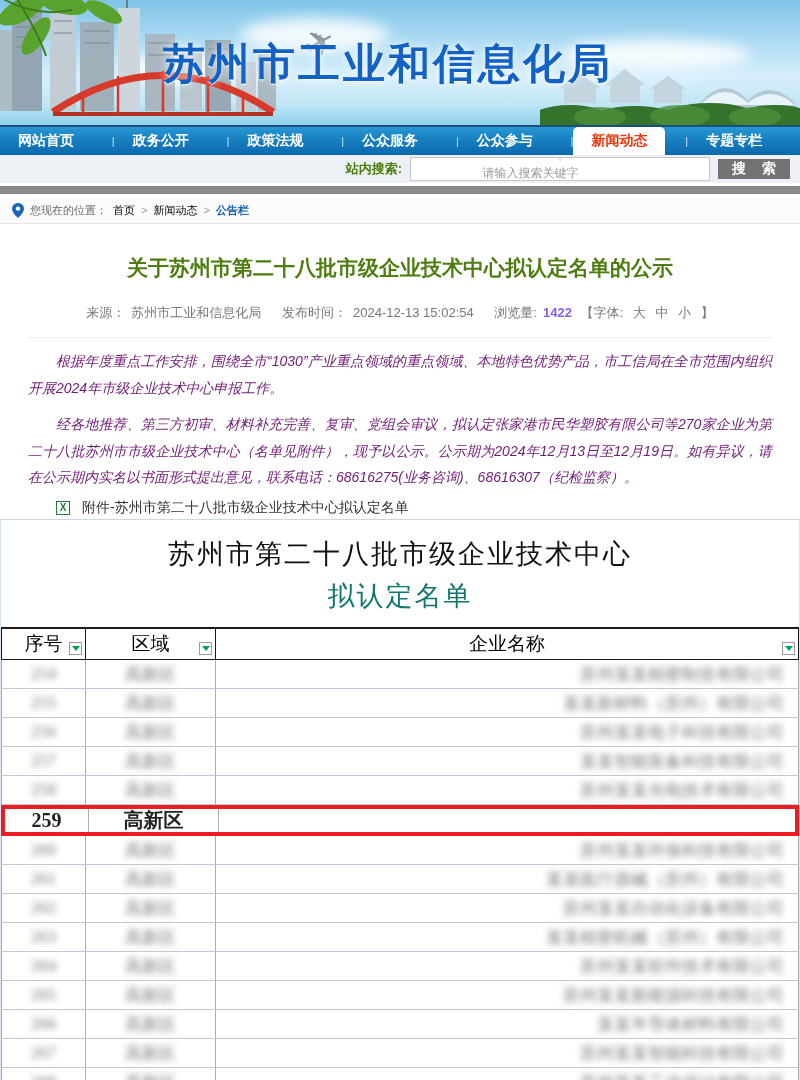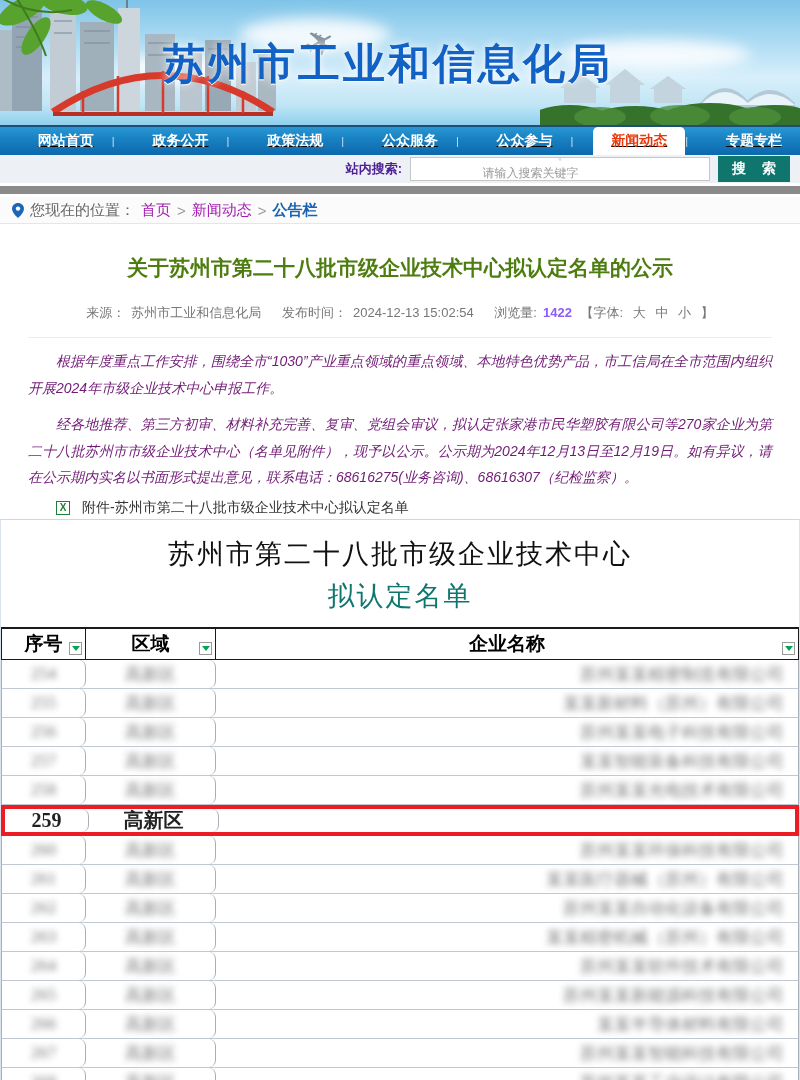--- a/index.html
+++ b/index.html
@@ -18,45 +18,45 @@
   .leaves { position:absolute; left:-6px; top:-8px; }
   .plane { position:absolute; left:305px; top:22px; font-size:36px; color:#84919e;
     transform:rotate(-28deg); text-shadow:1px 1px 0 rgba(255,255,255,.6); }
   .village { position:absolute; right:0; bottom:12px; }
   .bushes { position:absolute; right:0; bottom:0; }
 
   
   .navbar { height:30px; display:flex; align-items:stretch;
     background:linear-gradient(180deg,#2a97d4 0%,#1780c0 45%,#0d68ad 100%);
     border-top:2px solid #1b4e79; }
-  .nav-cell { flex:1; display:flex; align-items:stretch; justify-content:flex-end;text-decoration:underline; }
+  .nav-cell { flex:1; display:flex; align-items:stretch; justify-content:flex-start; }
   .nav-item { display:flex; align-items:center; padding:0 18px; color:#fff; font-size:14px;
     font-weight:bold; cursor:pointer; text-decoration:none; }
   .nav-item.active { background:#fff; color:#e8380d; border-radius:5px 5px 0 0; }
   .nav-sep { display:flex; align-items:center; color:rgba(255,255,255,.75); font-size:11px; }
 
   
   .search-row { height:28px; background:#edf1f5; display:flex; align-items:center;
     justify-content:flex-end; gap:8px; padding-right:10px; }
-  .search-label { font-size:13px; color:#4c1d95; font-weight:bold; }
+  .search-label { font-size:13px; color:#4d7c0f; font-weight:bold; }
   .search-box { width:300px; height:24px; background:#fff; border:1px solid #c6c6c6;
     display:flex; align-items:center; padding:0 6px; gap:5px;flex-direction:column; }
   .search-box input { border:none; outline:none; flex:1; font-size:12px; color:#333;
     font-family:"Liberation Sans",sans-serif; }
   .search-box input::placeholder { color:#9a9a9a; }
-  .search-btn { width:72px; height:26px; background:#0f766e; color:#fff; border:none;
+  .search-btn { width:72px; height:20px; background:#737373; color:#fff; border:none;
     font-size:14px; font-weight:bold; letter-spacing:6px; padding-left:6px; cursor:pointer;
     font-family:"Liberation Sans",sans-serif; }
   .spacer3 { height:3px; background:#fff; }
   .gray-bar { height:8px; background:#8a8a8a; }
 
   
   .breadcrumb { height:27px; background:#fbfbfb; border-bottom:1px solid #e6e6e6;
-    display:flex; align-items:center; gap:6px; padding-left:12px; font-size:15px; color:#666; }
-  .crumb { color:#a21caf; text-decoration:none; cursor:pointer; }
+    display:flex; align-items:center; gap:6px; padding-left:12px; font-size:11px; color:#666; }
+  .crumb { color:#000000; text-decoration:none; cursor:pointer; }
   .crumb.current { color:#1a62b0; font-weight:bold; }
   .crumb-sep { color:#999; }
 
   
   .article { height:295px; overflow:hidden; padding:0 28px; }
   .article h2 { margin-top:30px; text-align:center; font-size:21px; color:#4d7c0f; }
   .meta { margin-top:22px; text-align:center; font-size:13px; color:#777; }
   .meta span { margin:0 3px; }
   .meta .views { color:#8b5cf6; font-weight:bold; }
   .meta .fontsize { cursor:pointer; }
@@ -74,32 +74,32 @@
   .sheet { height:561px; overflow:hidden; border-top:1px solid #ccd7e6;
     border-left:1px solid #dbe3ee; border-right:1px solid #dbe3ee;
     font-family:"Liberation Serif", serif; background:#fff; }
   .sheet-title { margin-top:16px; text-align:center; font-size:27px; color:#111;
     letter-spacing:2px; }
   .sheet-title2 { margin-top:6px; text-align:center; font-size:27px; color:#0f766e;
     letter-spacing:2px; margin-bottom:13px; }
   .sheet-header { display:flex; height:33px; border-top:2px solid #1a1a1a;
     border-bottom:1px solid #1a1a1a; border-left:1px solid #1a1a1a; border-right:1px solid #1a1a1a; }
   .hcell { position:relative; display:flex; align-items:center; justify-content:center;
-    font-size:19px; font-weight:700; color:#000; }
+    font-size:19px; font-weight:400; color:#000; }
   .hcell.seqc { width:84px; border-right:1px solid #1a1a1a; }
   .hcell.regc { width:130px; border-right:1px solid #1a1a1a; }
   .hcell.comc { flex:1; }
   .filter-btn { position:absolute; right:3px; bottom:4px; width:13px; height:13px;
     background:#fff; border:1px solid #9b9b9b; display:flex; align-items:center;
     justify-content:center; cursor:pointer; }
   .filter-btn i { display:block; width:0; height:0; border-left:4px solid transparent;
     border-right:4px solid transparent; border-top:5px solid #00a651; }
   .srow { display:flex; height:29px; border-bottom:1px solid #c2c8cf;
     border-left:1px solid #a8aeb5; border-right:1px solid #a8aeb5; }
-  .c { display:flex; align-items:center; font-size:17px; color:#222;border-radius:7px; }
+  .c { display:flex; align-items:center; font-size:17px; color:#222; }
   .c.seq { width:84px; justify-content:center; border-right:1px solid #a8aeb5; }
   .c.region { width:130px; justify-content:center; border-right:1px solid #a8aeb5; }
   .c.company { flex:1; justify-content:flex-end; padding-right:14px; }
   .srow.blurred .c span { filter:blur(3px); opacity:.7; color:#3a3a3a; }
   .srow.highlight { height:31px; border:4px solid #ec1c24; font-weight:bold; }
   .srow.highlight .c { font-size:20px; }
   .srow.highlight .c.seq { border-right:1px solid #a8aeb5; }
 </style>
 </head>
 <body>

